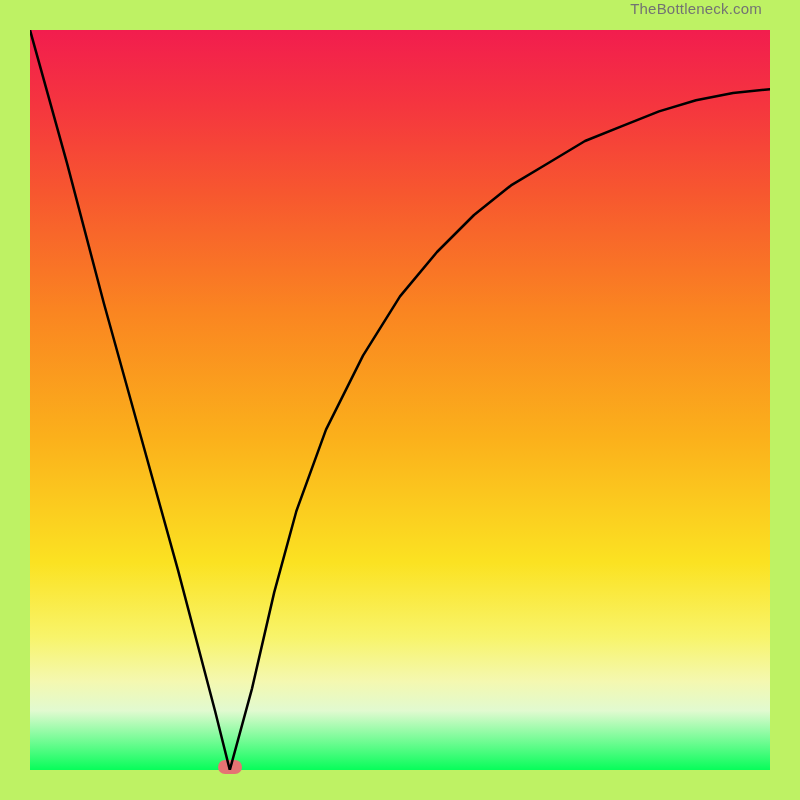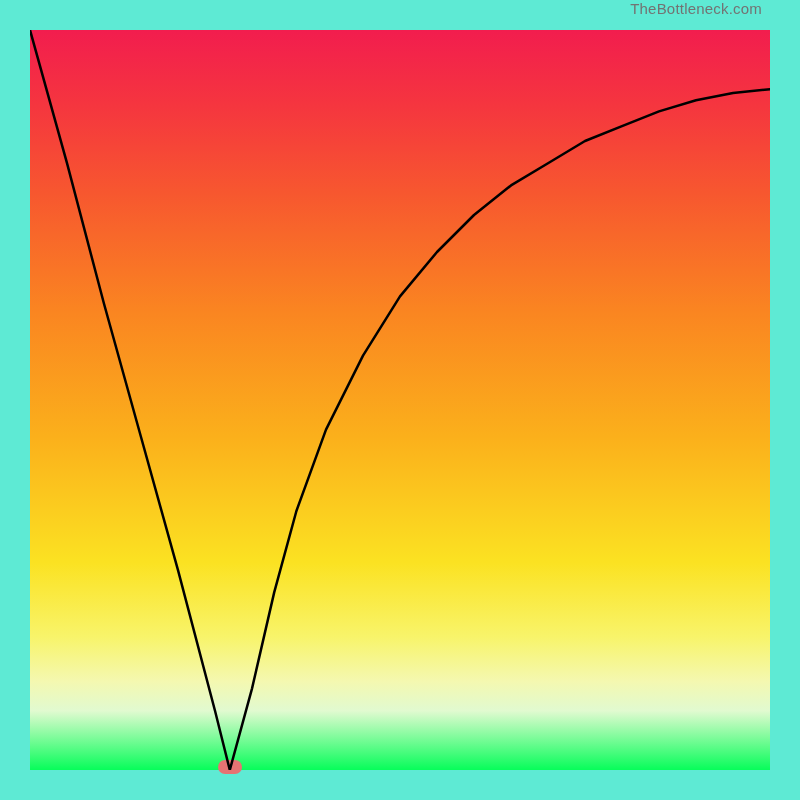--- a/index.html
+++ b/index.html
@@ -4,21 +4,21 @@
 <style>
   body {
     margin: 0;
     padding: 0;
     background: #fff;
   }
   .chart-container {
     position: relative;
     width: 800px;
     height: 800px;
-    background: #5eead4;
+    background: #bef264;
   }
   .plot-area {
     position: absolute;
     left: 30px;
     top: 30px;
     width: 740px;
     height: 740px;
   }
   .gradient-bg {
     position: absolute;

